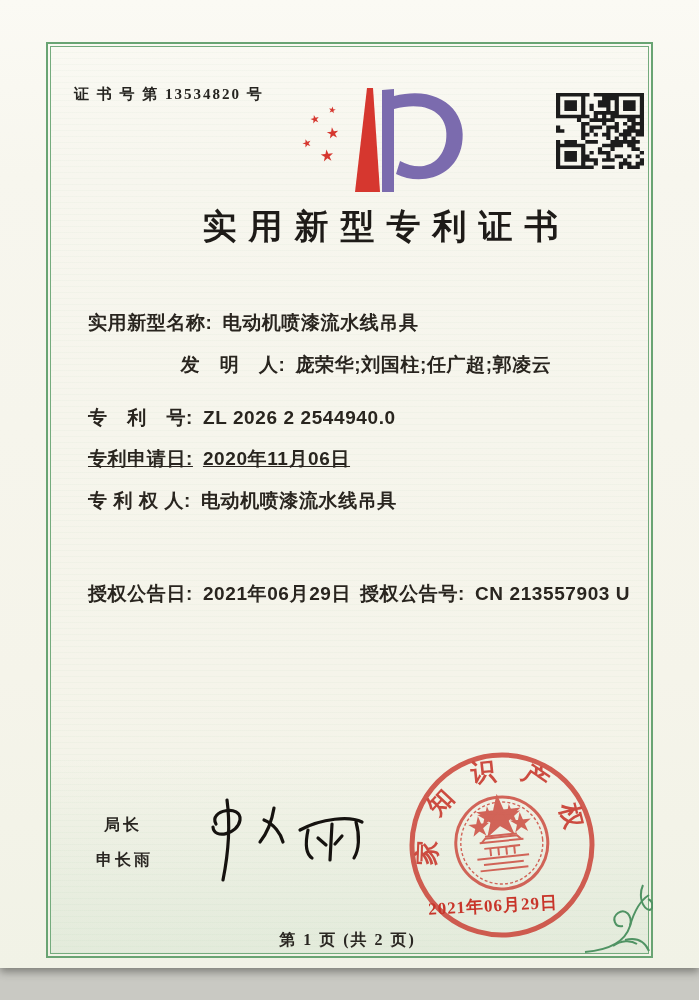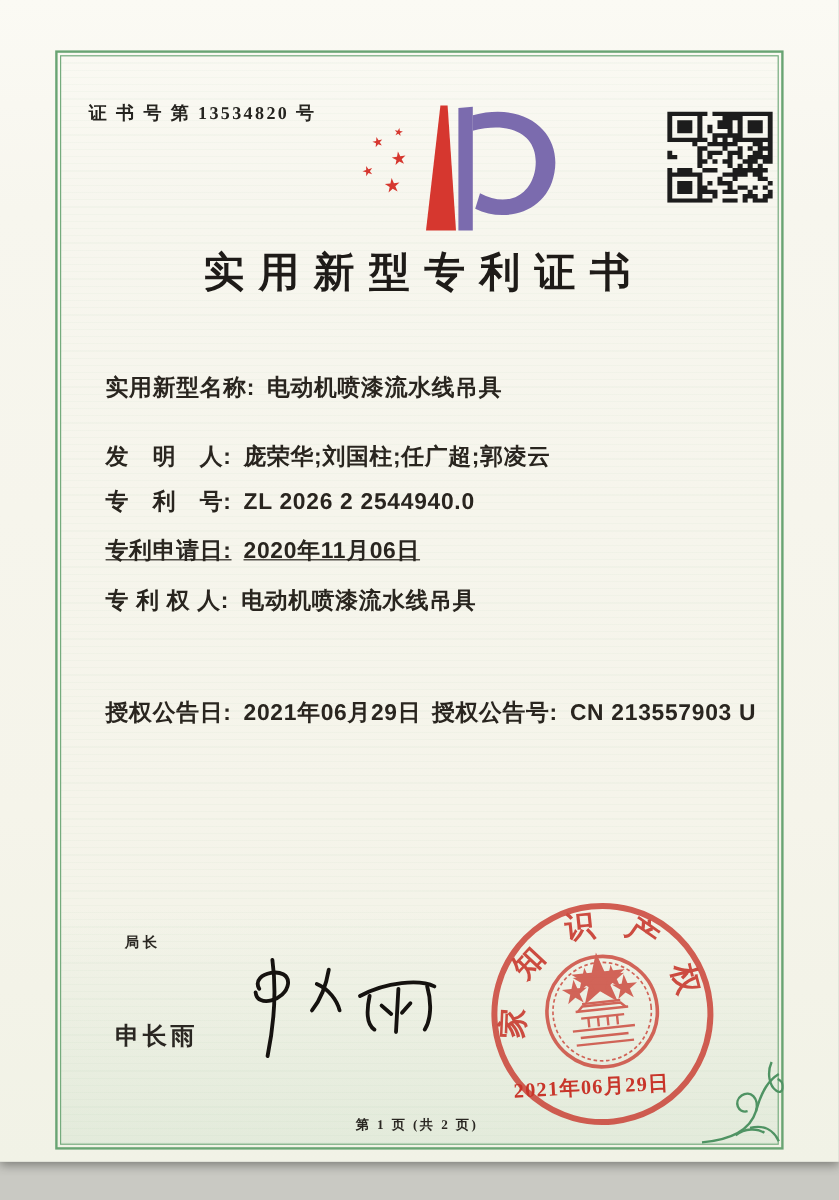--- a/index.html
+++ b/index.html
@@ -38,56 +38,56 @@
   .ls3{left:38px;top:42px;font-size:15px;transform:rotate(-8deg);}
   .ls4{left:14px;top:54px;font-size:11px;transform:rotate(-18deg);}
   .ls5{left:32px;top:64px;font-size:16px;transform:rotate(-6deg);}
   
   .qr{position:absolute;left:556px;top:93px;width:88px;height:76px;}
   .qr svg{display:block;width:88px;height:76px;}
   
   .title{
     position:absolute;left:46px;top:204px;width:603px;
     text-align:center;font-size:34px;font-weight:700;color:#1e1b18;
-    letter-spacing:12px;text-indent:12px;
+    letter-spacing:12px;text-indent:12px;padding-left:33px;
   }
   
   .field{
     position:absolute;left:88px;width:556px;
     font-family:"Liberation Sans","DejaVu Sans",sans-serif;
     font-size:19px;font-weight:700;color:#29251f;letter-spacing:.6px;margin-top:16px;
   }
   .field .lab{margin-right:10px;}
-  .f-name{top:294px;} .f-inv{top:352px;} .f-no{top:389px;}
+  .f-name{top:294px;} .f-inv{top:336px;text-align:center;} .f-no{top:389px;}
   .f-file{top:430px;text-decoration:underline;} .f-owner{top:472px;} .f-addr{top:514px;}
   .f-grant{top:565px;}
   .addr-l2{display:block;margin:7px 0 0 92px;}
   .grant-no{position:absolute;left:272px;top:0;}
   
   .body-text{
     position:absolute;left:85px;top:593px;width:557px;
     font-size:14.5px;line-height:23px;color:#221e19;
     font-style:italic;font-weight:600;
   }
   .body-text p{margin:0 0 1px 0;text-indent:2em;}
   
-  .sig-title{position:absolute;left:104px;top:777px;font-size:12px;letter-spacing:3px;color:#2a2722;font-weight:600;}
-  .sig-name{position:absolute;left:96px;top:850px;font-size:20px;letter-spacing:3px;color:#2a2722;font-weight:600;}
+  .sig-title{position:absolute;left:104px;top:815px;font-size:16px;letter-spacing:3px;color:#2a2722;font-weight:600;}
+  .sig-name{position:absolute;left:96px;top:850px;font-size:16px;letter-spacing:3px;color:#2a2722;font-weight:600;}
   .signature{position:absolute;left:188px;top:793px;width:185px;height:92px;}
   
   .seal{position:absolute;left:404px;top:747px;width:196px;height:196px;transform:rotate(-6deg);opacity:.88;}
   .seal-date{
     position:absolute;left:428px;top:893px;width:180px;
     font-size:17px;font-weight:700;color:#c8352a;letter-spacing:1px;
     transform:rotate(-3deg);font-family:"Liberation Serif",serif;
   }
   
   .page-info{
     position:absolute;left:46px;top:930px;width:603px;text-align:center;
-    font-size:11px;font-weight:600;color:#2a2722;letter-spacing:2px;
+    font-size:16px;font-weight:600;color:#2a2722;letter-spacing:2px;
   }
   .back-note{
     position:absolute;left:46px;top:965px;width:603px;text-align:center;
     font-size:14.5px;font-style:italic;font-weight:600;color:#25211c;letter-spacing:2px;
   }
   .flourish{position:absolute;left:583px;top:880px;width:70px;height:76px;}
 </style>
 </head>
 <body>
 

